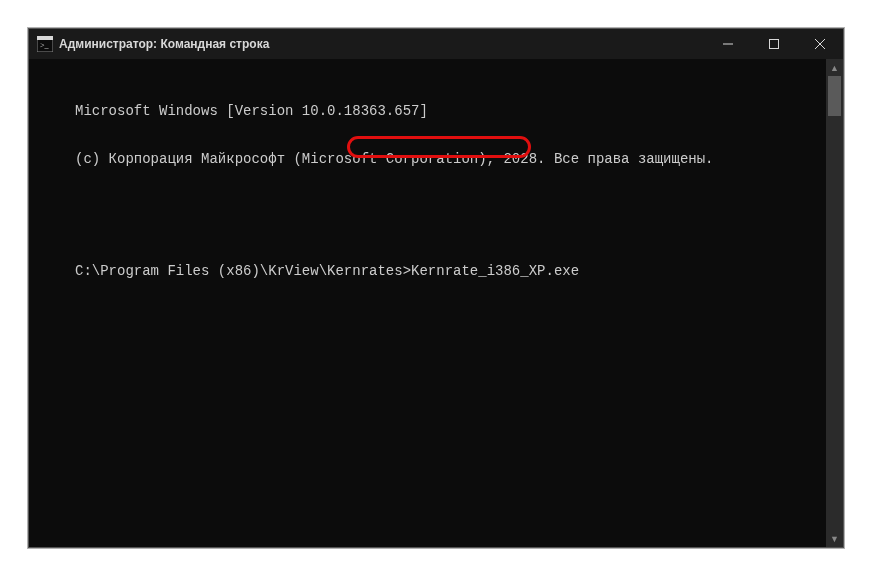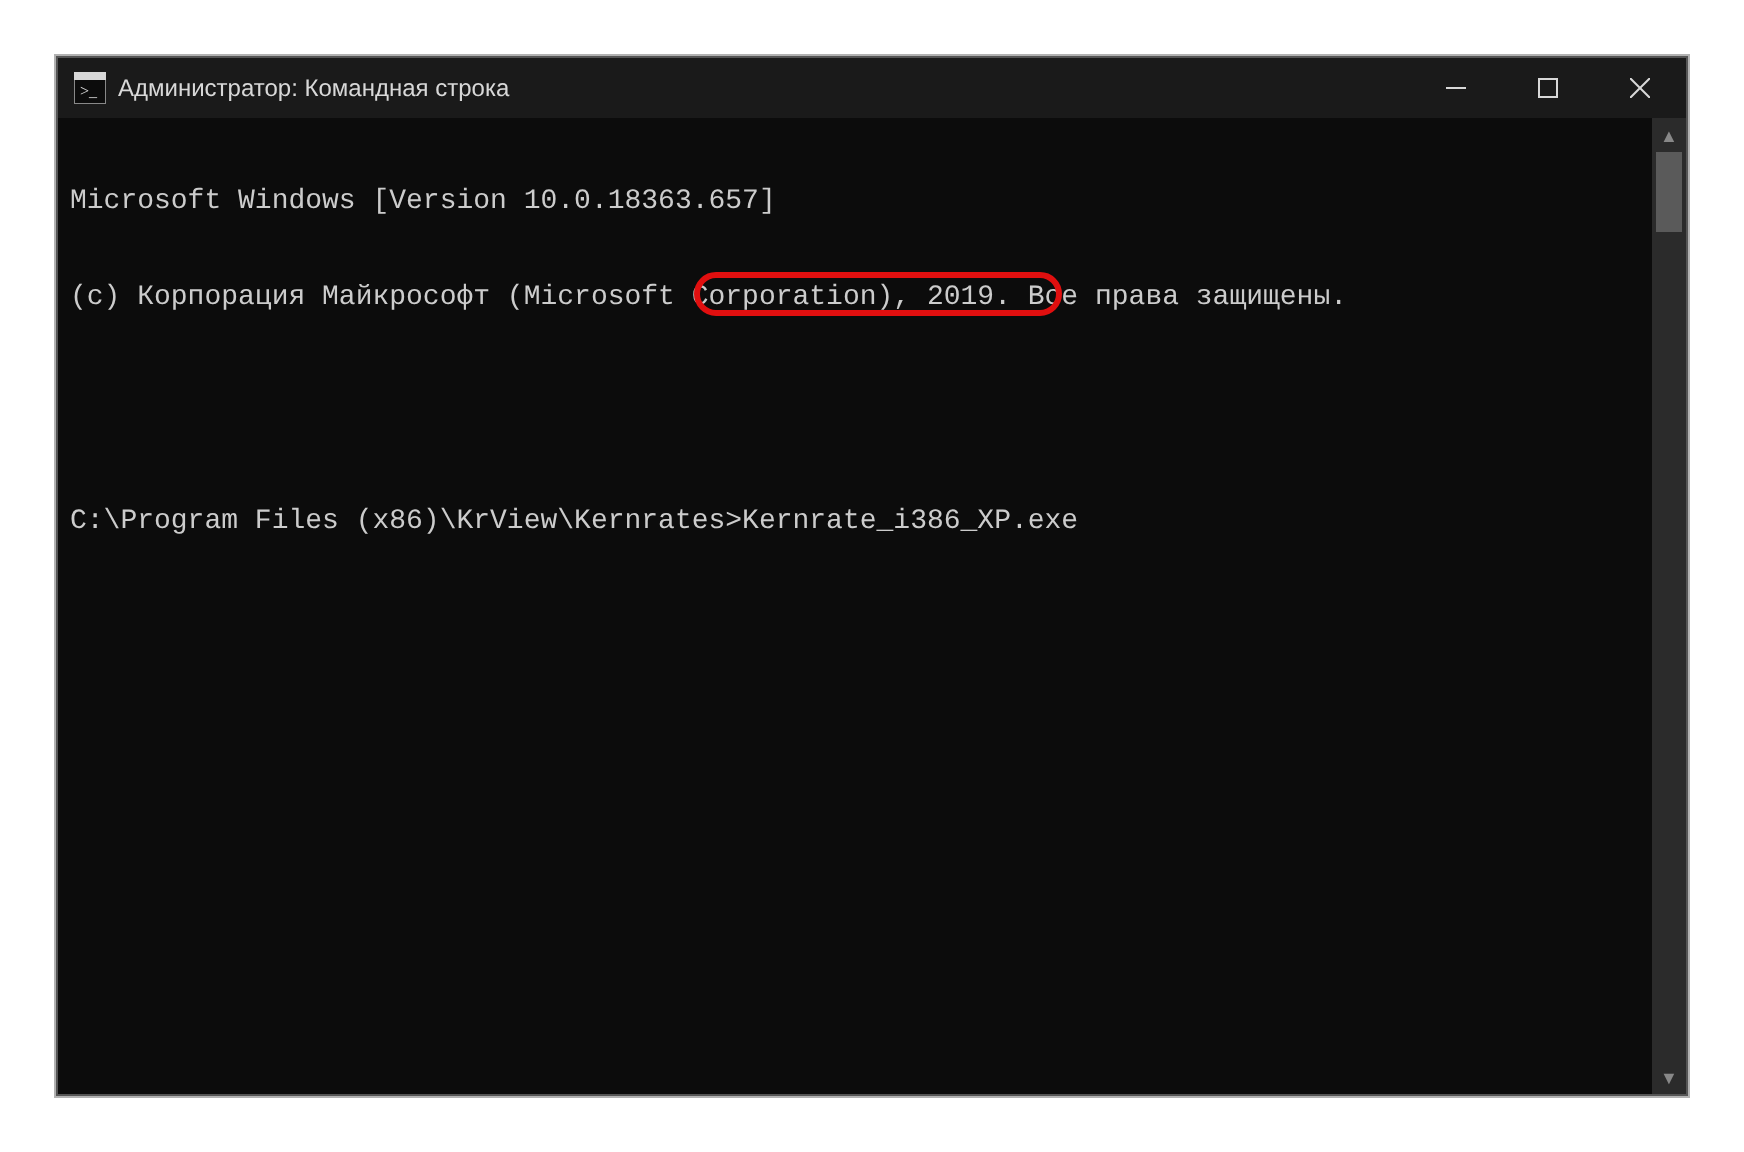--- a/index.html
+++ b/index.html
@@ -32,45 +32,46 @@
     user-select: none;
   }
   .titlebar .icon {
     width: 16px;
     height: 16px;
     margin: 0 6px 0 8px;
     display: flex;
     align-items: center;
     justify-content: center;
   }
-  .titlebar .title { flex: 0 0 auto; }
+  .titlebar .title { flex: 0 0 auto; font-weight: bold; }
   .titlebar .spacer { flex: 1; }
   .winbtn {
     width: 46px;
     height: 30px;
     display: flex;
     align-items: center;
     justify-content: center;
     color: #d8d8d8;
   }
   .client {
     flex: 1;
     display: flex;
     background: #0c0c0c;
     position: relative;
   }
   .terminal {
     flex: 1;
-    padding: 2px 6px;
+    padding: 12px 6px;
     font-family: Consolas, "Courier New", monospace;
     font-size: 14px;
     line-height: 16px;
     color: #cccccc;
     white-space: pre;
     overflow: hidden;
+    margin-left: 40px;
   }
   .terminal .line { display: block; }
   .scrollbar {
     width: 17px;
     background: #2b2b2b;
     position: relative;
   }
   .scrollbar .track {
     position: absolute;
     top: 17px; bottom: 17px; left: 0; right: 0;
@@ -129,21 +130,21 @@
       <svg width="10" height="10" viewBox="0 0 10 10">
         <line x1="0" y1="0" x2="10" y2="10" stroke="currentColor" stroke-width="1"></line>
         <line x1="10" y1="0" x2="0" y2="10" stroke="currentColor" stroke-width="1"></line>
       </svg>
     </div>
   </div>
 
   <div class="client">
     <div class="terminal">
       <span class="line">Microsoft Windows [Version 10.0.18363.657]</span>
-      <span class="line">(c) Корпорация Майкрософт (Microsoft Corporation), 2019. Все права защищены.</span>
+      <span class="line">(c) Корпорация Майкрософт (Microsoft Corporation), 2028. Все права защищены.</span>
       <span class="line"></span>
       <span class="line"></span>
       <span class="line">C:\Program Files (x86)\KrView\Kernrates&gt;Kernrate_i386_XP.exe</span>
     </div>
     <div class="scrollbar">
       <div class="arrow up">▲</div>
       <div class="track">
         <div class="thumb"></div>
       </div>
       <div class="arrow down">▼</div>

